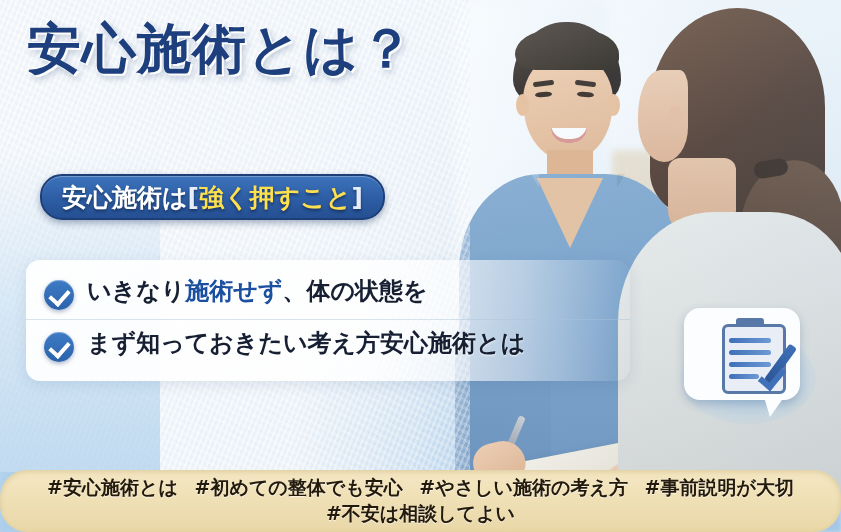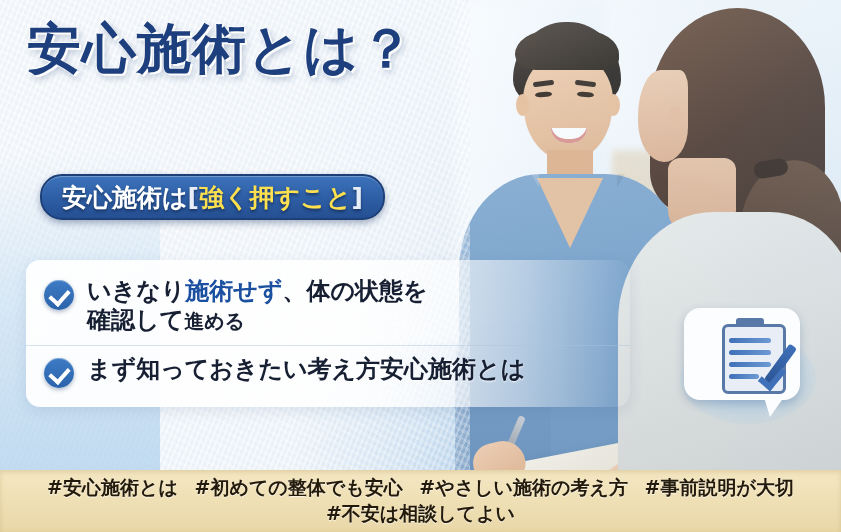--- a/index.html
+++ b/index.html
@@ -294,21 +294,21 @@
   .tickmark{
     position:absolute;left:80px;top:56px;width:10px;height:19px;
     border:solid #3f70b8;border-width:0 6px 6px 0;transform:rotate(40deg);
   }
 
   
   .footer{
     position:absolute;left:0;bottom:0;width:841px;height:62px;
     background:linear-gradient(180deg,#f4e7c3 0%,#efe0b6 45%,#e9d7a7 100%);
     box-shadow:inset 0 2px 5px rgba(170,140,80,.28);
-    display:flex;align-items:center;justify-content:center;
+    display:flex;align-items:center;justify-content:center;border-radius:27px;
   }
   .tags{
     width:790px;text-align:center;
     font-size:19px;font-weight:bold;color:#231a0c;line-height:1.35;
     text-shadow:0 1px 1px rgba(255,255,255,.7);
   }
   .tags span{margin:0 5px;white-space:nowrap;display:inline-block;}
 </style>
 </head>
 <body>
@@ -371,21 +371,20 @@
     <span class="pill-text pill-hl">強く押すこと</span>
     <span class="pill-text pill-br">]</span>
   </div>
 
   <div class="card">
 
     <div class="bullet">
       <div class="check"></div>
       <div class="btext">
         <span>いきなり</span><span class="hl">施術せず</span><span>、体の状態を</span>
-        <span class="ln2"><span>確認して</span><span class="sm">進める</span></span>
       </div>
     </div>
 
 
     <div class="bullet">
       <div class="check"></div>
       <div class="btext">
         <span>まず知っておきたい考え方</span><span>安心施術とは</span>
       </div>
     </div>

